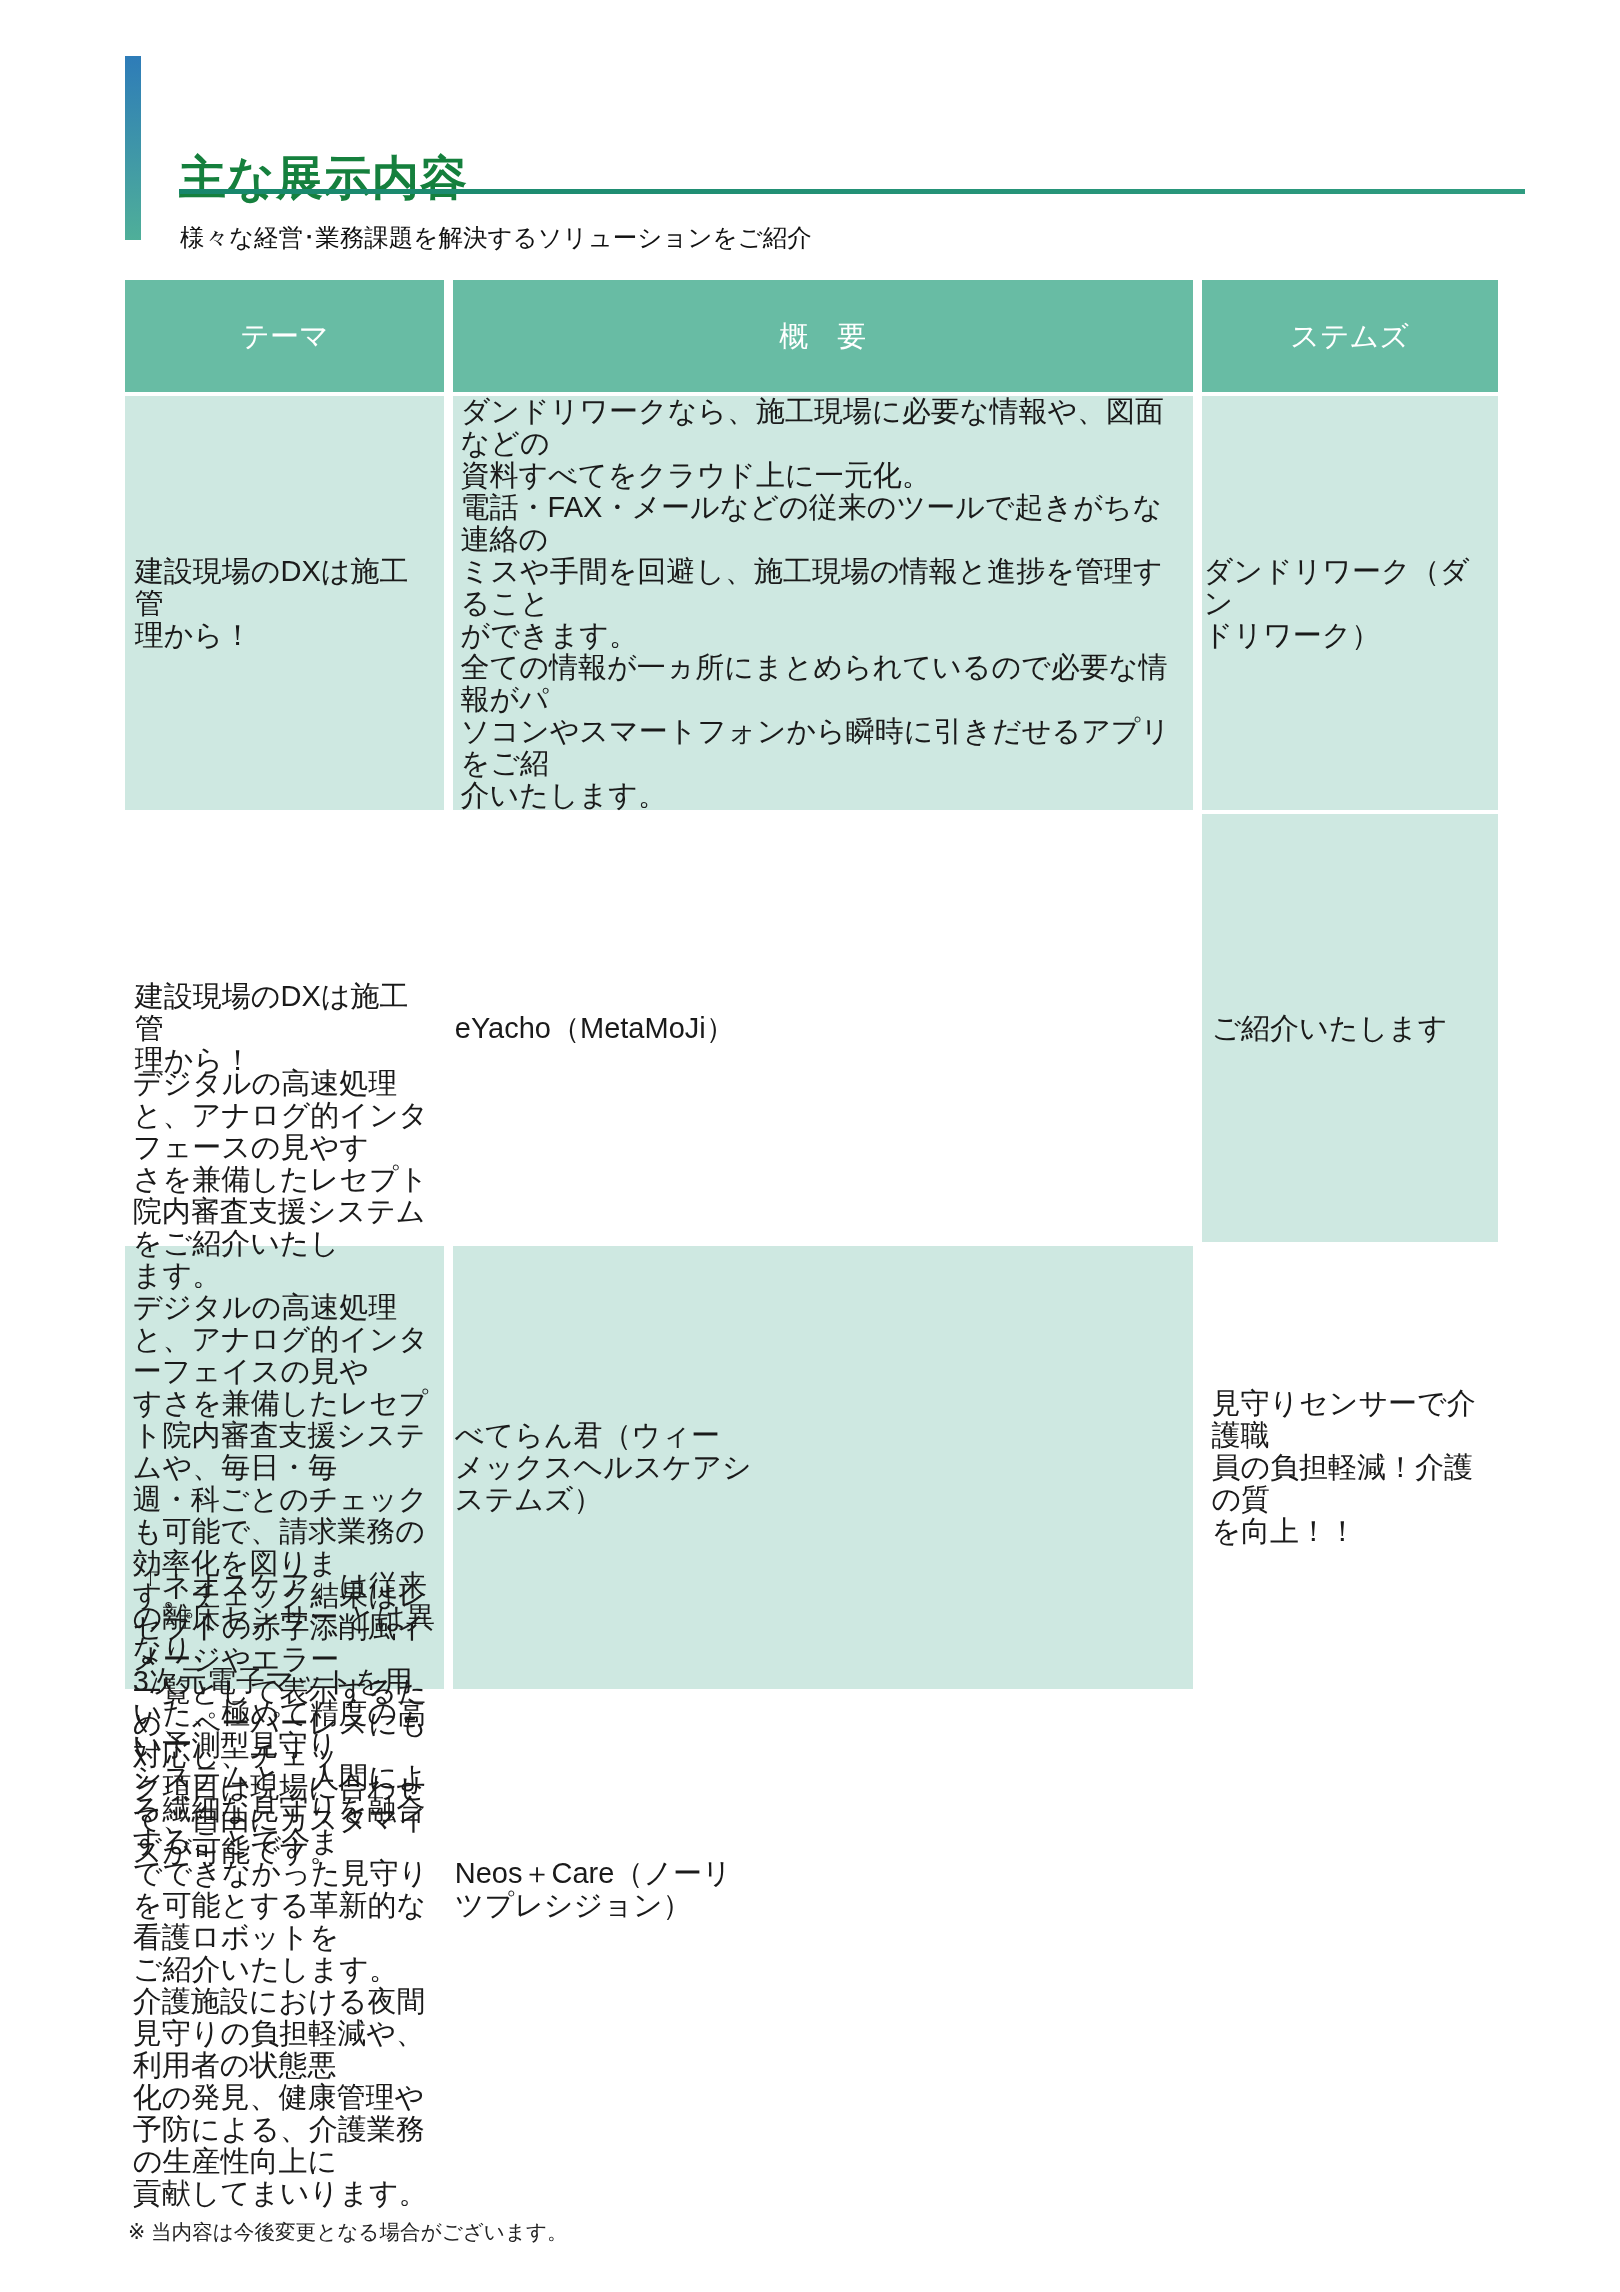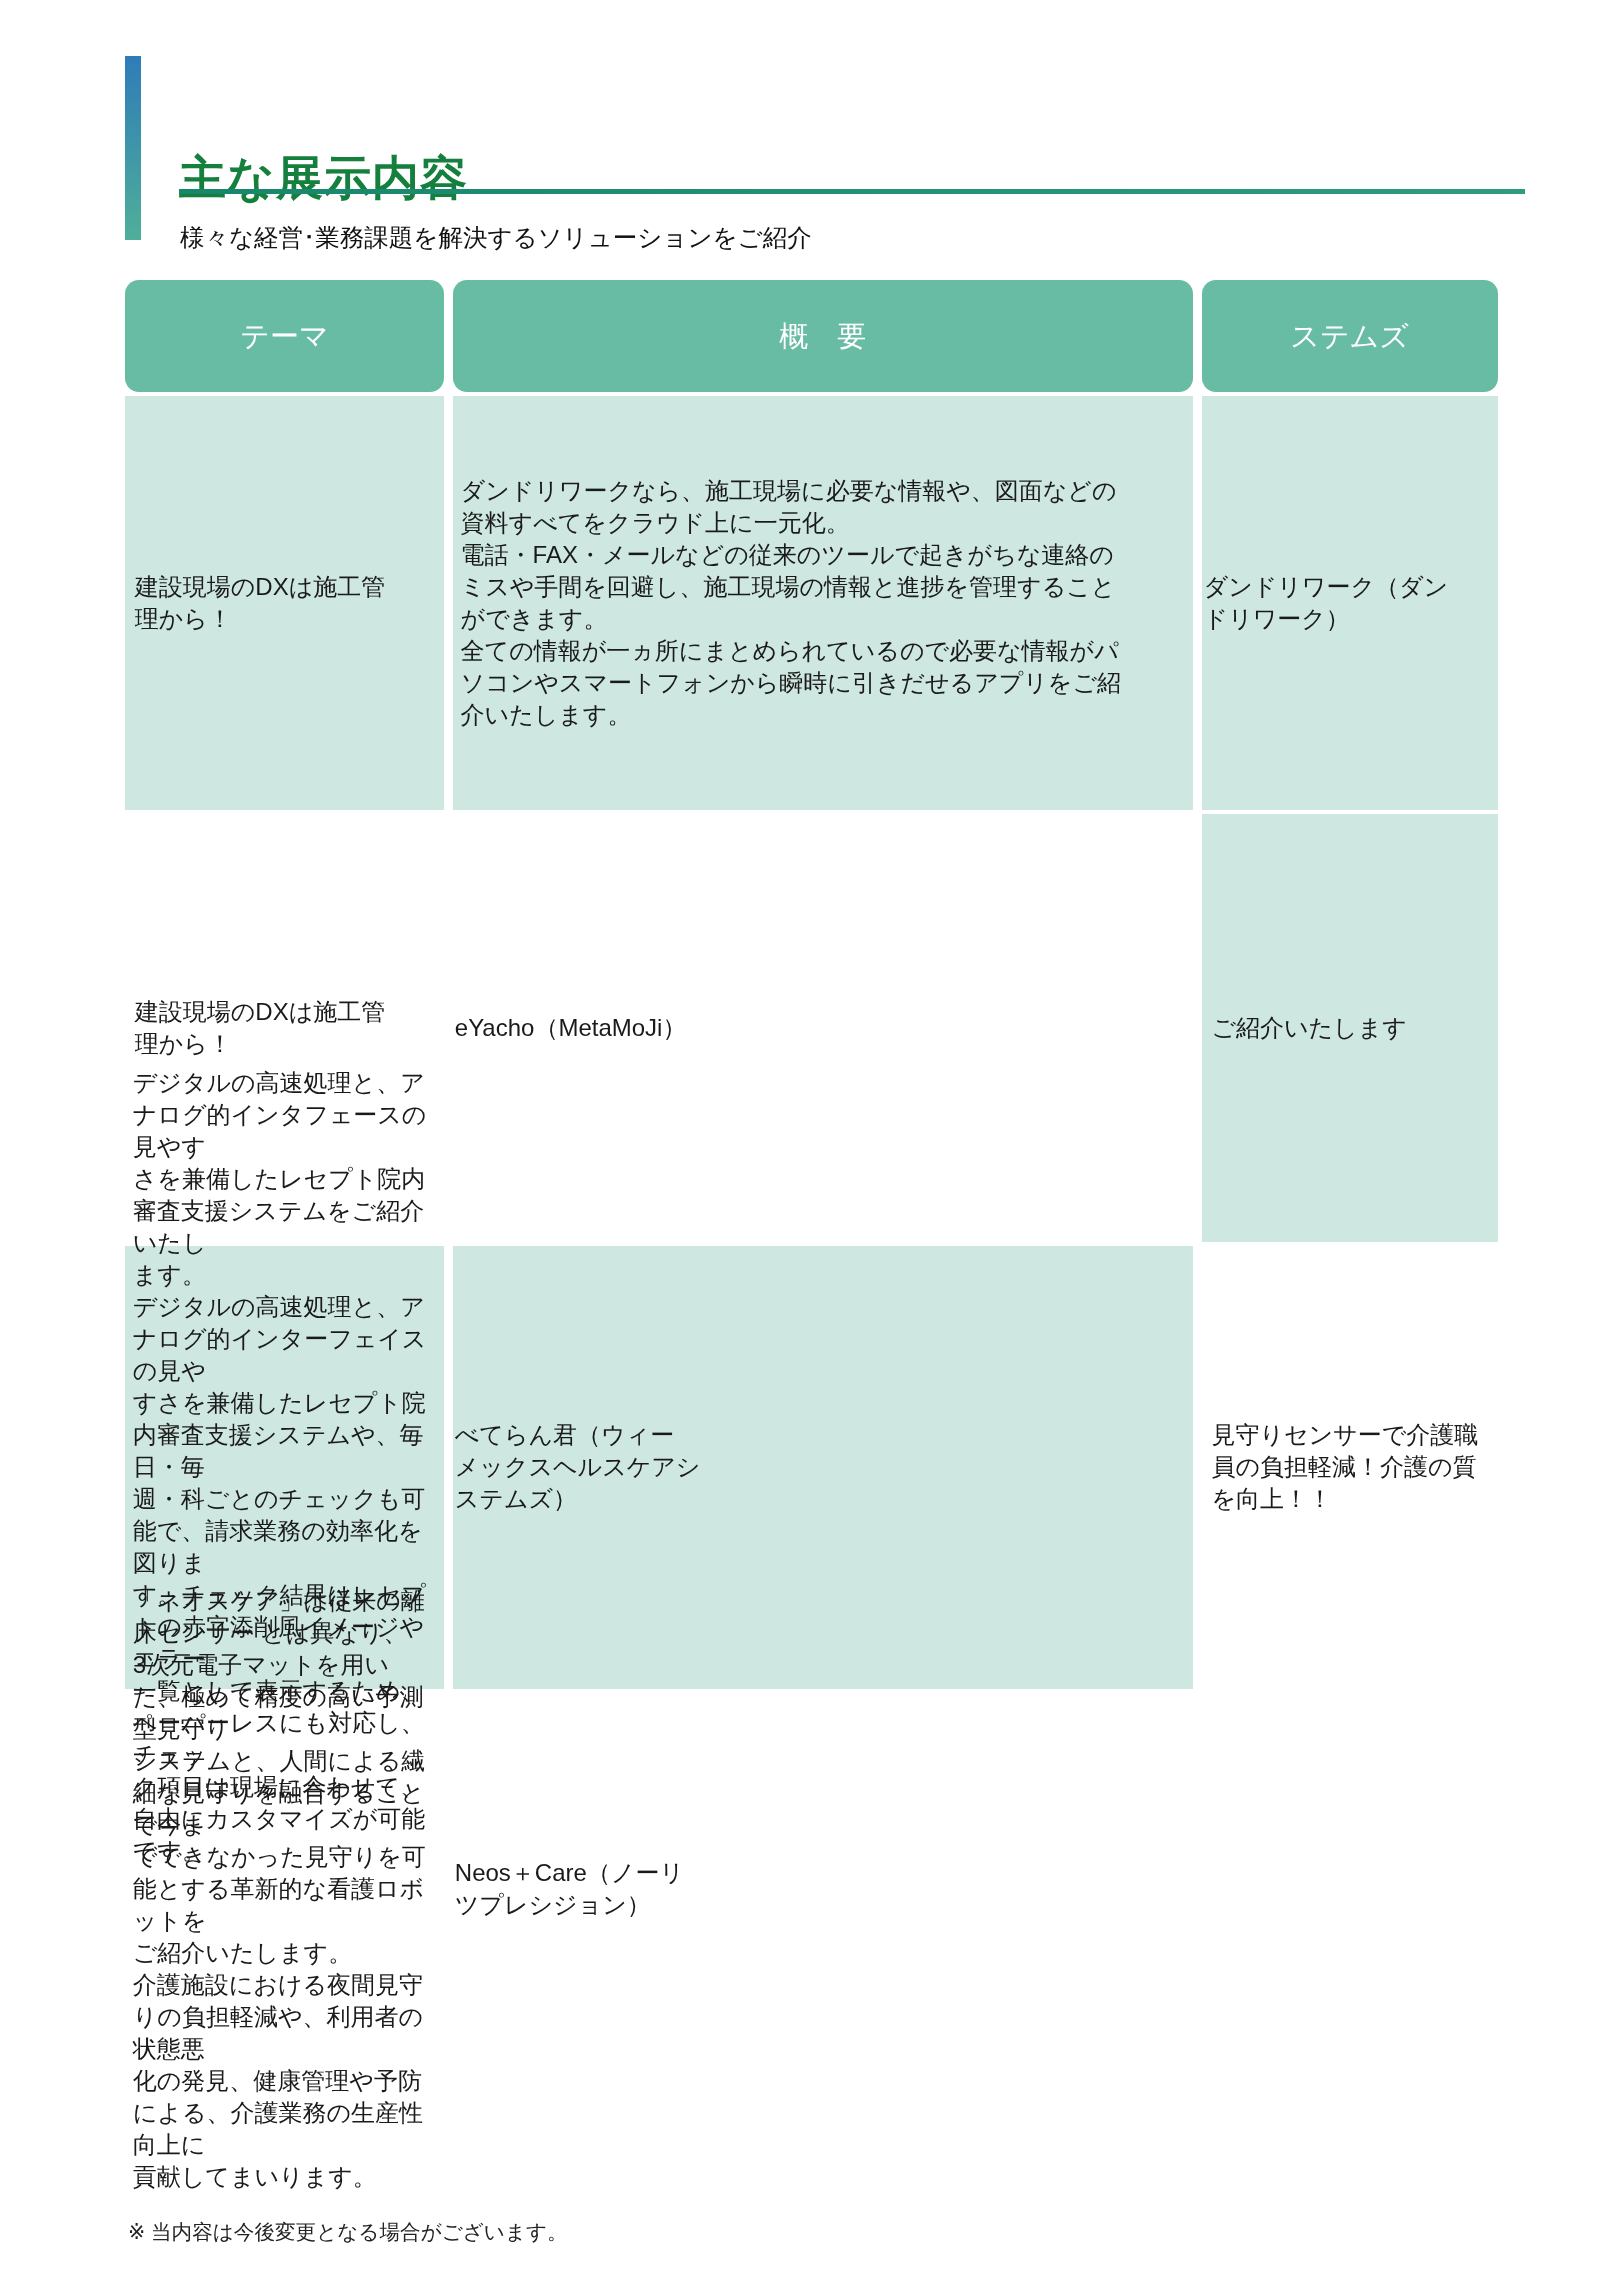--- a/index.html
+++ b/index.html
@@ -30,32 +30,32 @@
   }
   .exhibit-table{
     position:absolute;left:125px;top:280px;
     display:grid;
     grid-template-columns:319px 740px 296px;
     grid-template-rows:112px 414px 428px 443px 392px;
     column-gap:8.8px;row-gap:3.9px;
   }
   .cell{
     display:flex;align-items:center;
-    font-size:24px;line-height:32px;
+    font-size:29px;line-height:32px;
     white-space:pre-line;
     box-sizing:border-box;
   }
   .cell.theme{padding:0 9.8px;}
   .cell.overview{padding:0 7.8px;}
   .cell.product{padding:0 2px;}
   .cell.head{
     justify-content:center;text-align:center;
     background:var(--header-bg,#68BCA4);
     color:var(--header-text,#ffffff);
-    font-size:29px;white-space:nowrap;padding:16px;border-radius:14px;
+    font-size:29px;white-space:nowrap;padding:16px;
   }
   .cell.shade{background:var(--row-alt-bg,#CEE8E1);}
   .footnote{
     position:absolute;left:128px;top:2219px;
     font-size:20.6px;line-height:1.3;color:#222222;white-space:nowrap;
   }
 </style>
 </head>
 <body>
 

